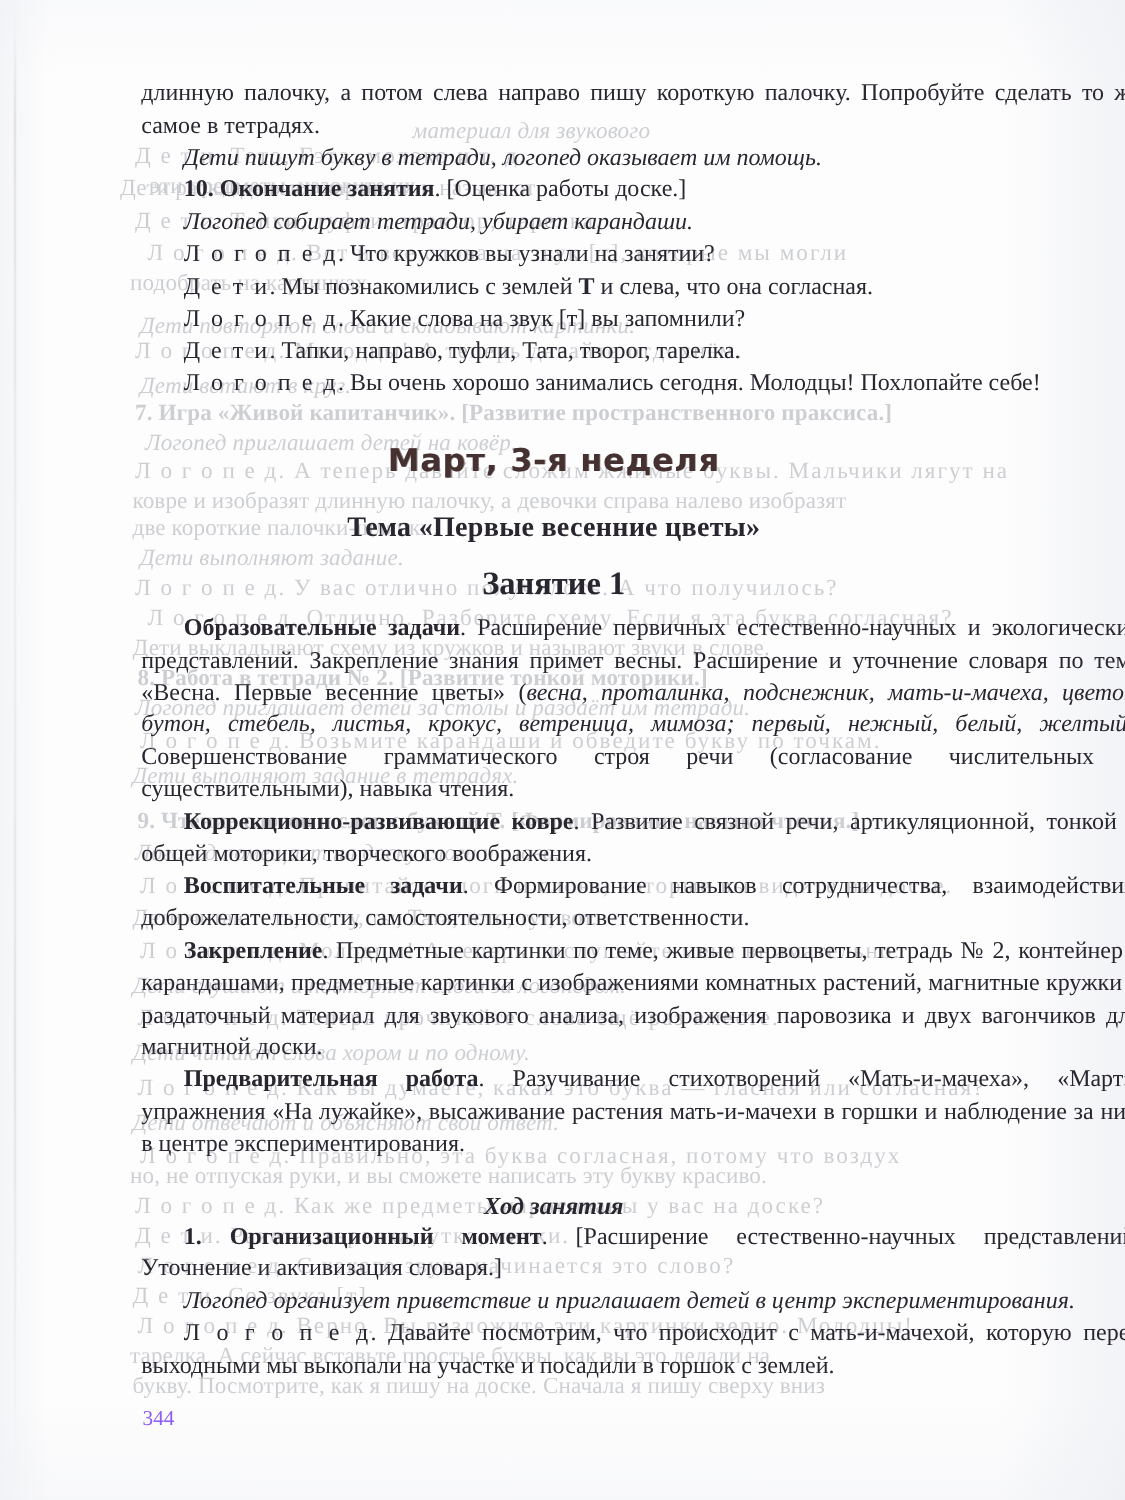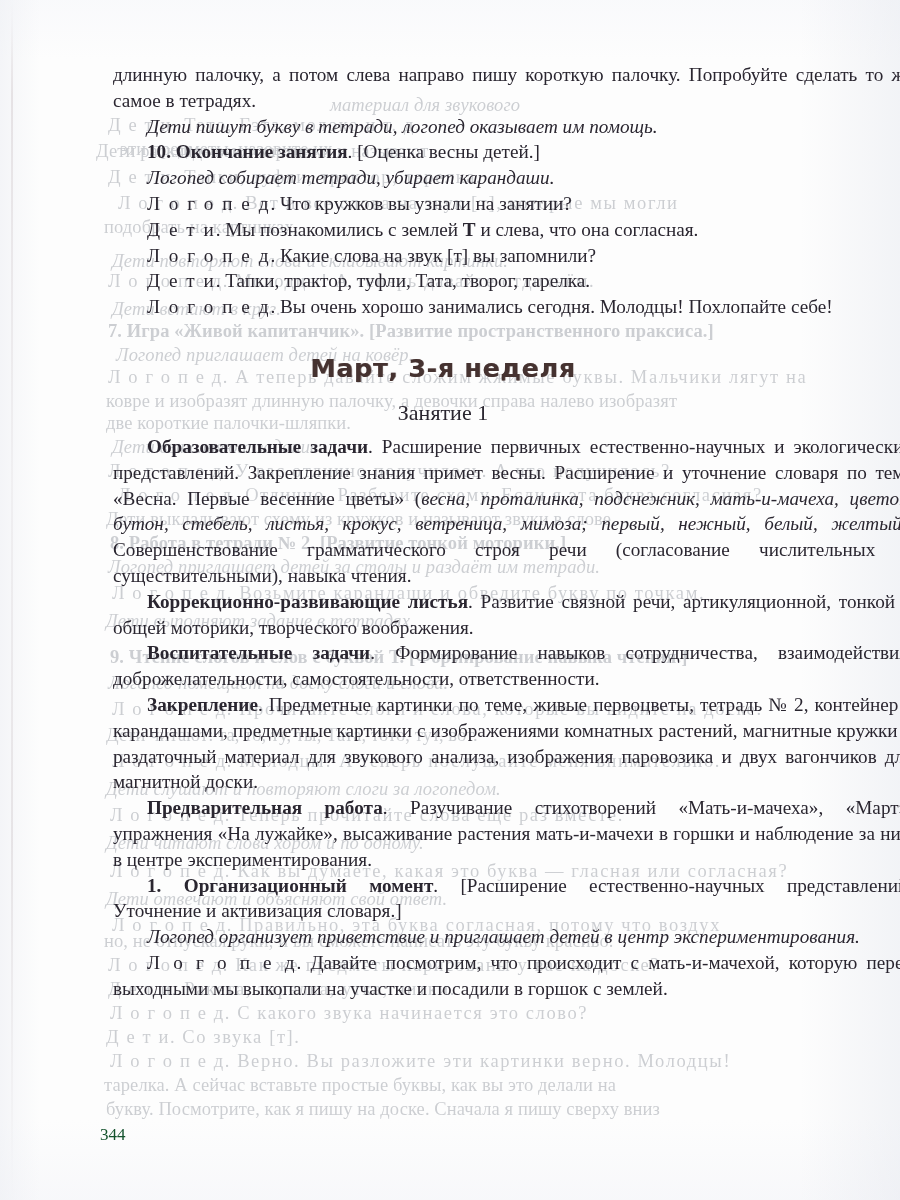--- a/index.html
+++ b/index.html
@@ -111,40 +111,40 @@
     margin: 26px 0 0 0;
     text-align: center;
     font-weight: bold;
     font-size: 22.5px;
     letter-spacing: 0.2px;
     width: 660px;
   }
   h3.lesson {
     margin: 17px 0 0 0;
     text-align: center;
-    font-weight: normal;
-    font-size: 22px;
+    font-weight: bold;
+    font-size: 26px;
     width: 660px;
   }
   h3.course {
     margin: 26px 0 0 0;
     text-align: center;
     font-weight: bold;
     font-style: italic;
     font-size: 19.6px;
     width: 660px;
   }
   .gap-sm { height: 8px; }
 
   #folio {
     position: absolute;
-    left: 100px;
+    left: 114px;
     top: 1125px;
     font-size: 17px;
-    color: #14532d;
+    color: #8b5cf6;
     z-index: 4;
   }
 </style>
 </head>
 <body>
 
 <div id="page">
 
   <div id="bleed">
       <div class="bl i" style="left: 330px; top: 96px;">материал для звукового</div>
@@ -193,49 +193,51 @@
 
   <div id="scan-line-left"></div>
   <div id="paper-tint"></div>
 
   <div id="content">
 
     <p class="noind">длинную палочку, а потом слева направо пишу короткую палочку. Попробуйте сделать то же самое в тетрадях.</p>
 
     <p class="ind it">Дети пишут букву в тетради, логопед оказывает им помощь.</p>
 
-    <p class="ind"><span class="bd">10. Окончание занятия</span><span>. [Оценка весны детей.]</span></p>
+    <p class="ind"><span class="bd">10. Окончание занятия</span><span>. [Оценка работы доске.]</span></p>
 
     <p class="ind it">Логопед собирает тетради, убирает карандаши.</p>
 
     <p class="ind"><span class="spk">Л о г о п е д</span><span>. Что кружков вы узнали на занятии?</span></p>
 
     <p class="ind"><span class="spk">Д е т и</span><span>. Мы познакомились с землей </span><span class="bd">Т</span><span> и слева, что она согласная.</span></p>
 
     <p class="ind"><span class="spk">Л о г о п е д</span><span>. Какие слова на звук [т] вы запомнили?</span></p>
 
-    <p class="ind"><span class="spk">Д е т и</span><span>. Тапки, трактор, туфли, Тата, творог, тарелка.</span></p>
+    <p class="ind"><span class="spk">Д е т и</span><span>. Тапки, направо, туфли, Тата, творог, тарелка.</span></p>
 
     <p class="ind"><span class="spk">Л о г о п е д</span><span>. Вы очень хорошо занимались сегодня. Молодцы! Похлопайте себе!</span></p>
 
     <h1 class="week">Март, 3-я неделя</h1>
+    <h2 class="theme">Тема «Первые весенние цветы»</h2>
     <h3 class="lesson">Занятие 1</h3>
 
     <div class="gap-sm"></div>
 
     <p class="ind"><span class="bd">Образовательные задачи</span><span>. Расширение первичных естественно-научных и экологических представлений. Закрепление знания примет весны. Расширение и уточнение словаря по теме «Весна. Первые весенние цветы» (</span><span class="it">весна, проталинка, подснежник, мать-и-мачеха, цветок, бутон, стебель, листья, крокус, ветреница, мимоза; первый, нежный, белый, желтый</span><span>). Совершенствование грамматического строя речи (согласование числительных с существительными), навыка чтения.</span></p>
 
-    <p class="ind"><span class="bd">Коррекционно-развивающие листья</span><span>. Развитие связной речи, артикуляционной, тонкой и общей моторики, творческого воображения.</span></p>
+    <p class="ind"><span class="bd">Коррекционно-развивающие ковре</span><span>. Развитие связной речи, артикуляционной, тонкой и общей моторики, творческого воображения.</span></p>
 
     <p class="ind"><span class="bd">Воспитательные задачи</span><span>. Формирование навыков сотрудничества, взаимодействия, доброжелательности, самостоятельности, ответственности.</span></p>
 
     <p class="ind"><span class="bd">Закрепление</span><span>. Предметные картинки по теме, живые первоцветы, тетрадь № 2, контейнер с карандашами, предметные картинки с изображениями комнатных растений, магнитные кружки и раздаточный материал для звукового анализа, изображения паровозика и двух вагончиков для магнитной доски.</span></p>
 
     <p class="ind"><span class="bd">Предварительная работа</span><span>. Разучивание стихотворений «Мать-и-мачеха», «Март», упражнения «На лужайке», высаживание растения мать-и-мачехи в горшки и наблюдение за ним в центре экспериментирования.</span></p>
 
+    <h3 class="course">Ход занятия</h3>
 
     <p class="ind"><span class="bd">1. Организационный момент</span><span>. [Расширение естественно-научных представлений. Уточнение и активизация словаря.]</span></p>
 
     <p class="ind it">Логопед организует приветствие и приглашает детей в центр экспериментирования.</p>
 
     <p class="ind"><span class="spk">Л о г о п е д</span><span>. Давайте посмотрим, что происходит с мать-и-мачехой, которую перед выходными мы выкопали на участке и посадили в горшок с землей.</span></p>
 
   </div>
 
   <div id="folio">344</div>

